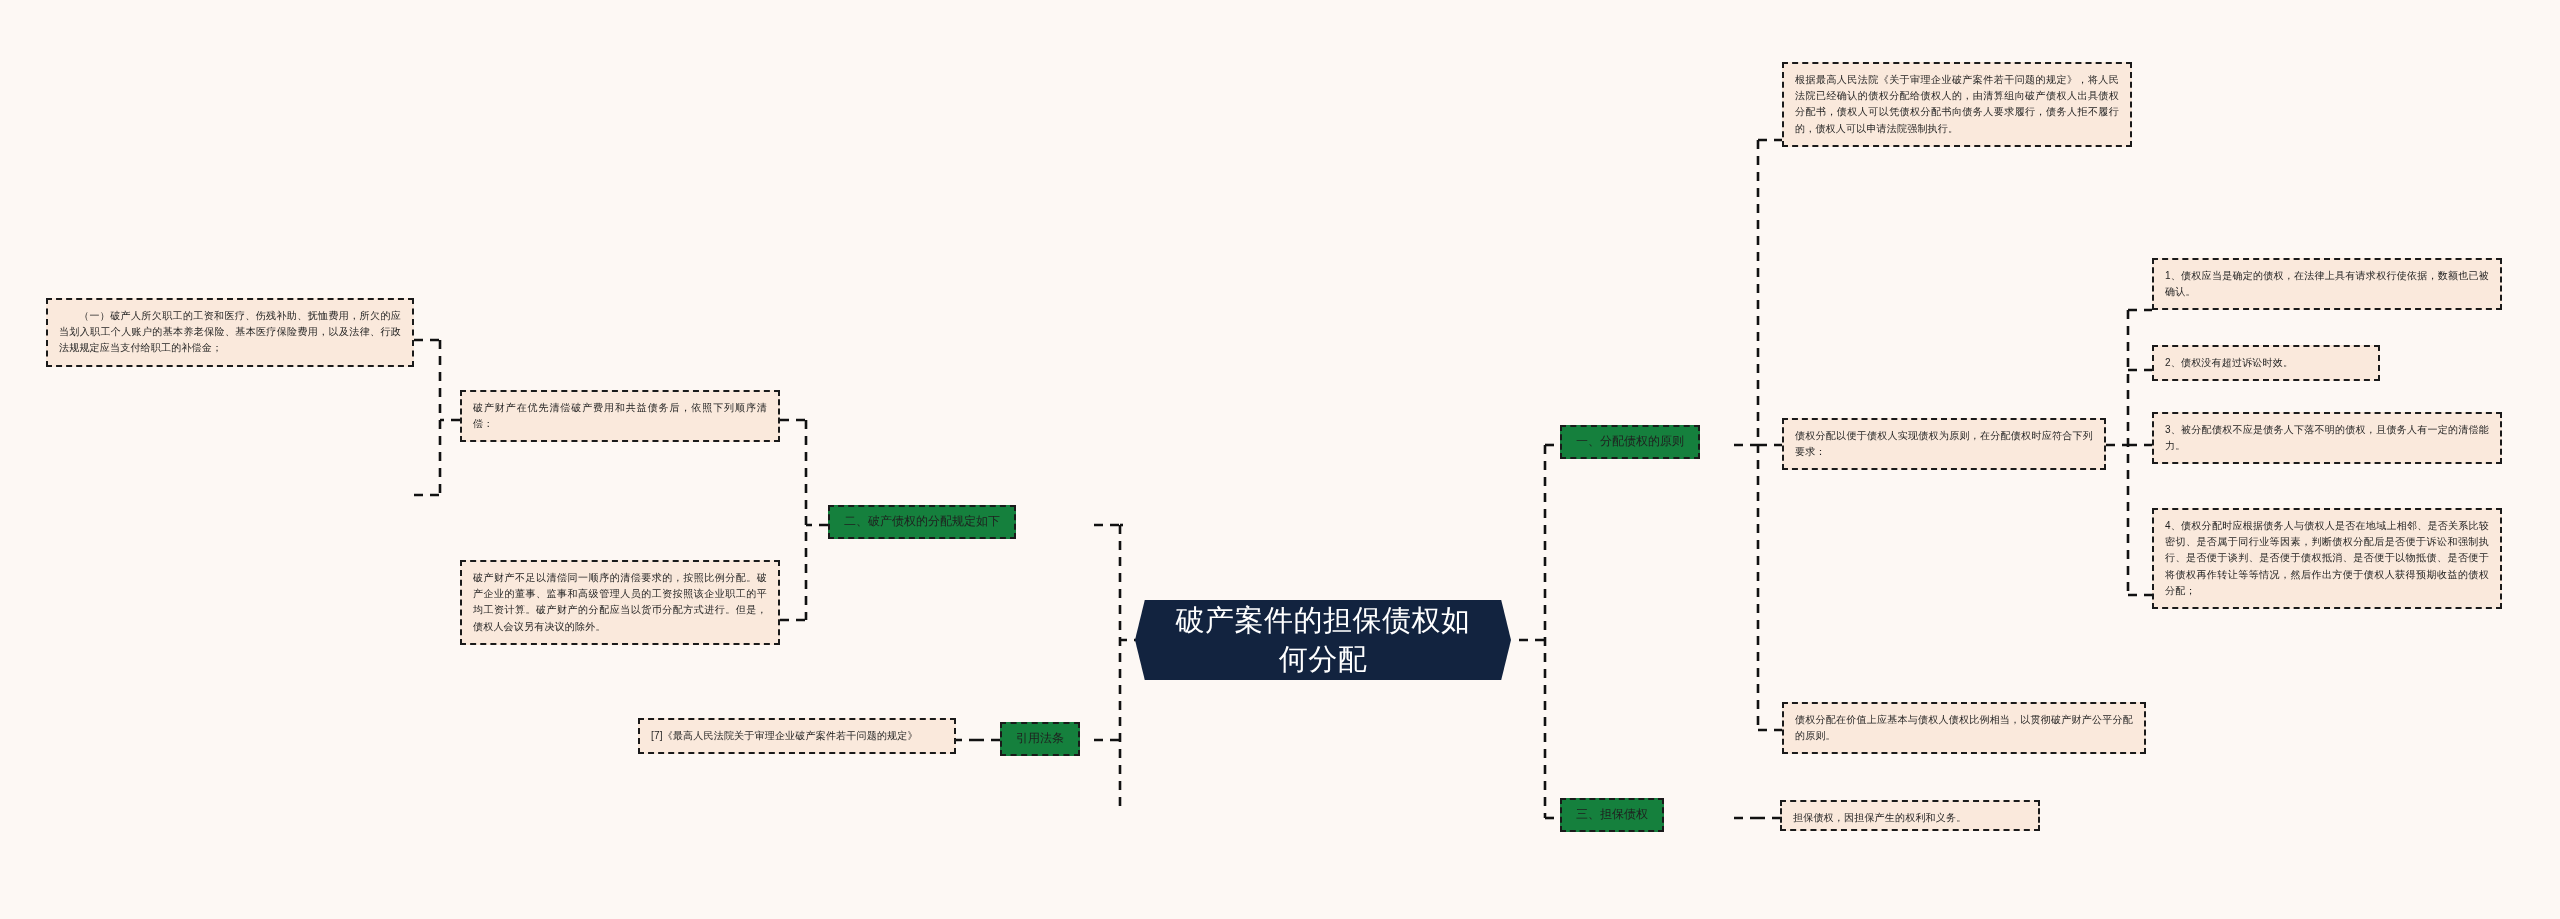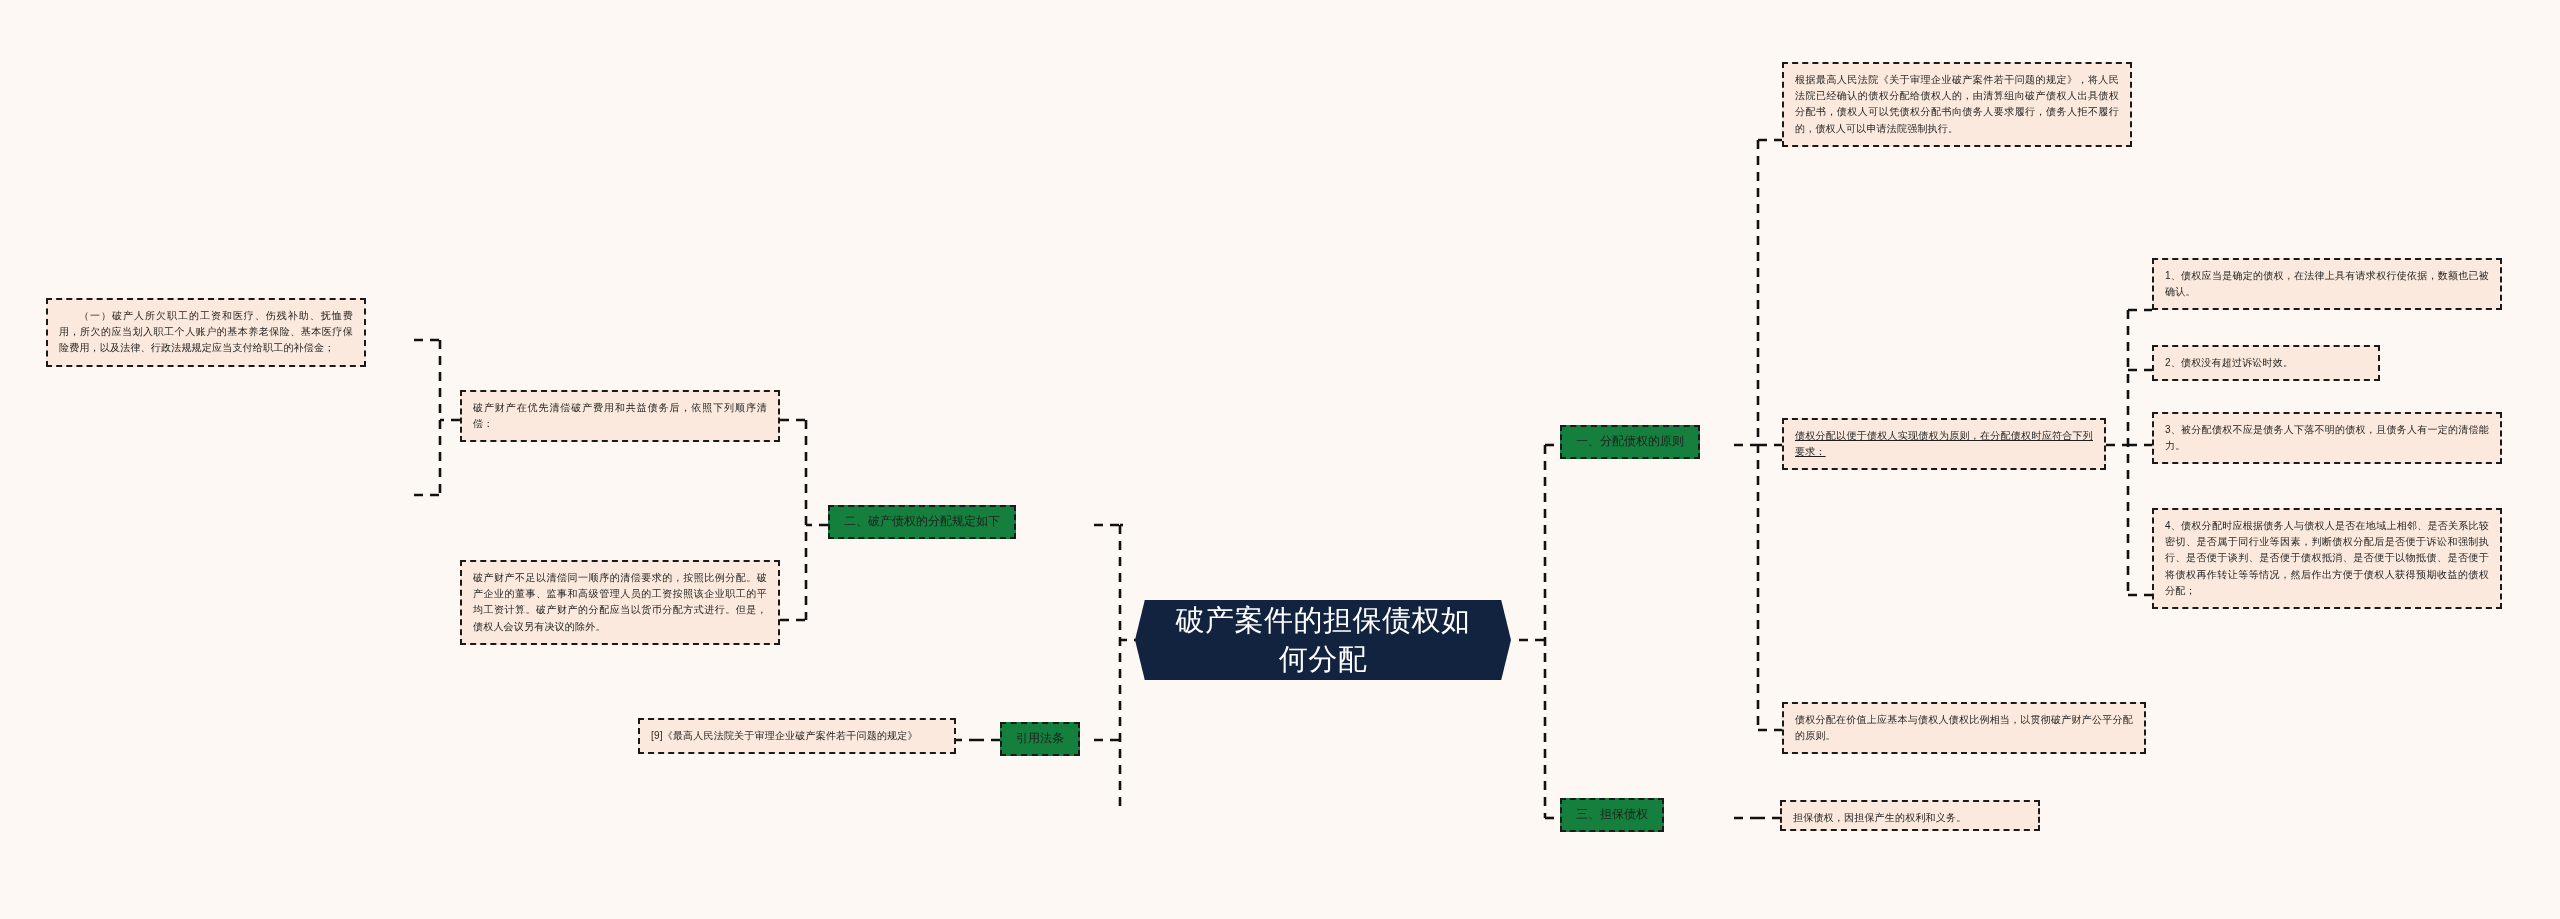--- a/index.html
+++ b/index.html
@@ -136,32 +136,32 @@
   </div>
 
   <div class="node branch" style="left:1560px; top:425px;">
     <span>一、分配债权的原则</span>
   </div>
 
   <div class="node branch" style="left:1560px; top:798px;">
     <span>三、担保债权</span>
   </div>
 
-  <div class="leaf indent" style="position:absolute; left:46px; top:298px; width:320px;">（一）破产人所欠职工的工资和医疗、伤残补助、抚恤费用，所欠的应当划入职工个人账户的基本养老保险、基本医疗保险费用，以及法律、行政法规规定应当支付给职工的补偿金；</div>
+  <div class="leaf indent" style="position:absolute; left:46px; top:298px; width:368px;">（一）破产人所欠职工的工资和医疗、伤残补助、抚恤费用，所欠的应当划入职工个人账户的基本养老保险、基本医疗保险费用，以及法律、行政法规规定应当支付给职工的补偿金；</div>
 
 
   <div class="leaf" style="position:absolute; left:460px; top:390px; width:320px;">破产财产在优先清偿破产费用和共益债务后，依照下列顺序清偿：</div>
 
   <div class="leaf" style="position:absolute; left:460px; top:560px; width:320px;">破产财产不足以清偿同一顺序的清偿要求的，按照比例分配。破产企业的董事、监事和高级管理人员的工资按照该企业职工的平均工资计算。破产财产的分配应当以货币分配方式进行。但是，债权人会议另有决议的除外。</div>
 
-  <div class="leaf" style="position:absolute; left:638px; top:718px; width:318px;">[9]《最高人民法院关于审理企业破产案件若干问题的规定》</div>
+  <div class="leaf" style="position:absolute; left:638px; top:718px; width:318px;">[7]《最高人民法院关于审理企业破产案件若干问题的规定》</div>
 
   <div class="leaf" style="position:absolute; left:1782px; top:62px; width:350px;">根据最高人民法院《关于审理企业破产案件若干问题的规定》，将人民法院已经确认的债权分配给债权人的，由清算组向破产债权人出具债权分配书，债权人可以凭债权分配书向债务人要求履行，债务人拒不履行的，债权人可以申请法院强制执行。</div>
 
-  <div class="leaf" style="position:absolute; left:1782px; top:418px; width:324px;text-decoration:underline;">债权分配以便于债权人实现债权为原则，在分配债权时应符合下列要求：</div>
+  <div class="leaf" style="position:absolute; left:1782px; top:418px; width:324px;">债权分配以便于债权人实现债权为原则，在分配债权时应符合下列要求：</div>
 
   <div class="leaf" style="position:absolute; left:1782px; top:702px; width:364px;">债权分配在价值上应基本与债权人债权比例相当，以贯彻破产财产公平分配的原则。</div>
 
   <div class="leaf" style="position:absolute; left:1780px; top:800px; width:260px; height:31px;">担保债权，因担保产生的权利和义务。</div>
 
   <div class="leaf" style="position:absolute; left:2152px; top:258px; width:350px;">1、债权应当是确定的债权，在法律上具有请求权行使依据，数额也已被确认。</div>
 
   <div class="leaf" style="position:absolute; left:2152px; top:345px; width:228px;">2、债权没有超过诉讼时效。</div>
 
   <div class="leaf" style="position:absolute; left:2152px; top:412px; width:350px;">3、被分配债权不应是债务人下落不明的债权，且债务人有一定的清偿能力。</div>

